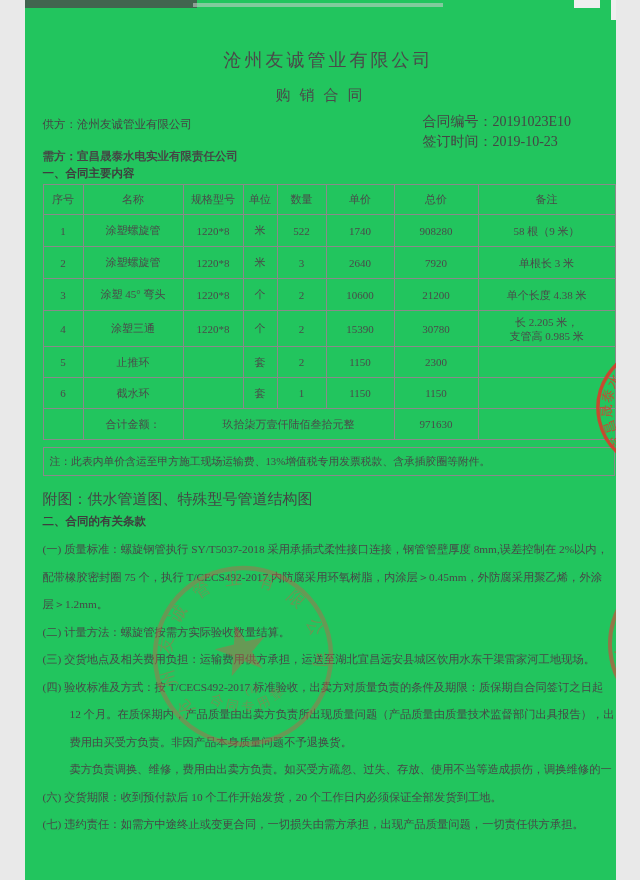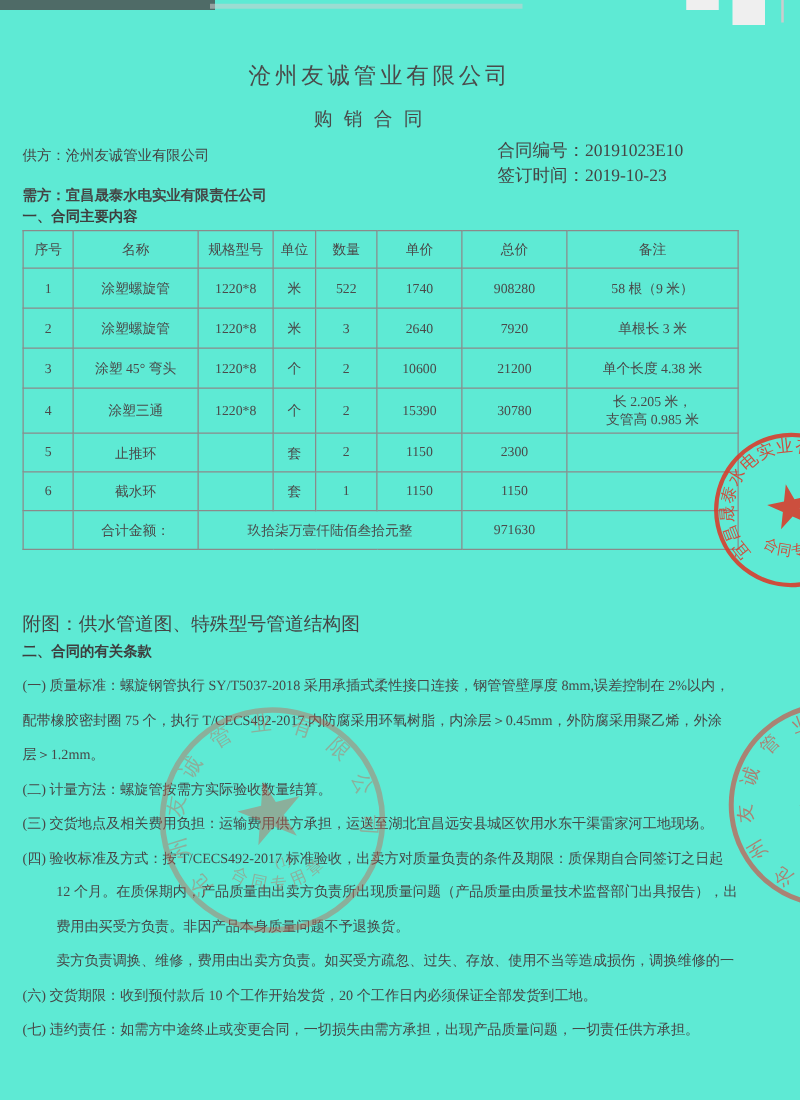--- a/index.html
+++ b/index.html
@@ -1,18 +1,18 @@
 <!DOCTYPE html>
 <html><head>
 <meta charset="utf-8">
 <style>
   html,body { margin:0; padding:0; background:#e9e9e9; }
   .page {
-    position:relative; width:640px; height:880px; margin:0 auto;
-    background:#5eead4; overflow:hidden;
+    position:relative; width:591px; height:880px; margin:0 auto;
+    background:#22c55e; overflow:hidden;
     font-family:"Liberation Serif","DejaVu Serif",serif;
     color:#454545;
   }
   .abs { position:absolute; }
 
   
   .artifact-dark  { top:0; left:0; width:172px; height:8px; background:#4b4b4b; opacity:.8; }
   .artifact-light { top:3px; left:168px; width:250px; height:4px; background:#cfcfcf; opacity:.55; }
   .artifact-box1  { top:0; left:549px; width:26px; height:8px; background:#efefef; }
   .artifact-box2  { top:0; left:586px; width:26px; height:20px; background:#efefef; }
@@ -169,20 +169,21 @@
         <td></td>
         <td>合计金额：</td>
         <td colspan="4">玖拾柒万壹仟陆佰叁拾元整</td>
         <td>971630</td>
         <td></td>
       </tr>
     </tbody>
       </table>
   </div>
 
+  <div class="abs note-box">注：此表内单价含运至甲方施工现场运输费、13%增值税专用发票税款、含承插胶圈等附件。</div>
   <div class="abs attachment-line">附图：供水管道图、特殊型号管道结构图</div>
 
   <div class="abs sec2-heading">二、合同的有关条款</div>
 
   <div class="abs clauses">
     <div>
       <div class="clause-line">(一) 质量标准：螺旋钢管执行 SY/T5037-2018 采用承插式柔性接口连接，钢管管壁厚度 8mm,误差控制在 2%以内，</div>
       <div class="clause-line">配带橡胶密封圈 75 个，执行 T/CECS492-2017.内防腐采用环氧树脂，内涂层＞0.45mm，外防腐采用聚乙烯，外涂</div>
       <div class="clause-line">层＞1.2mm。</div>
     </div>

